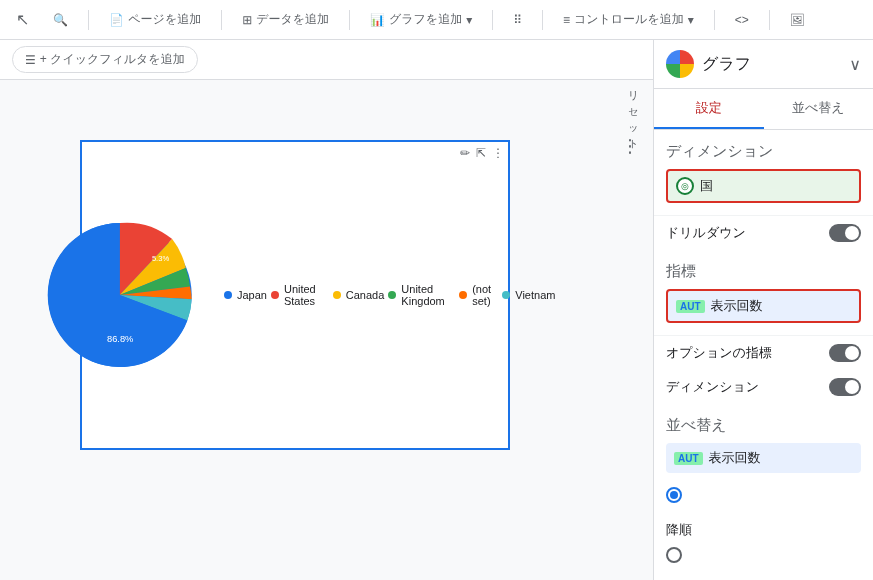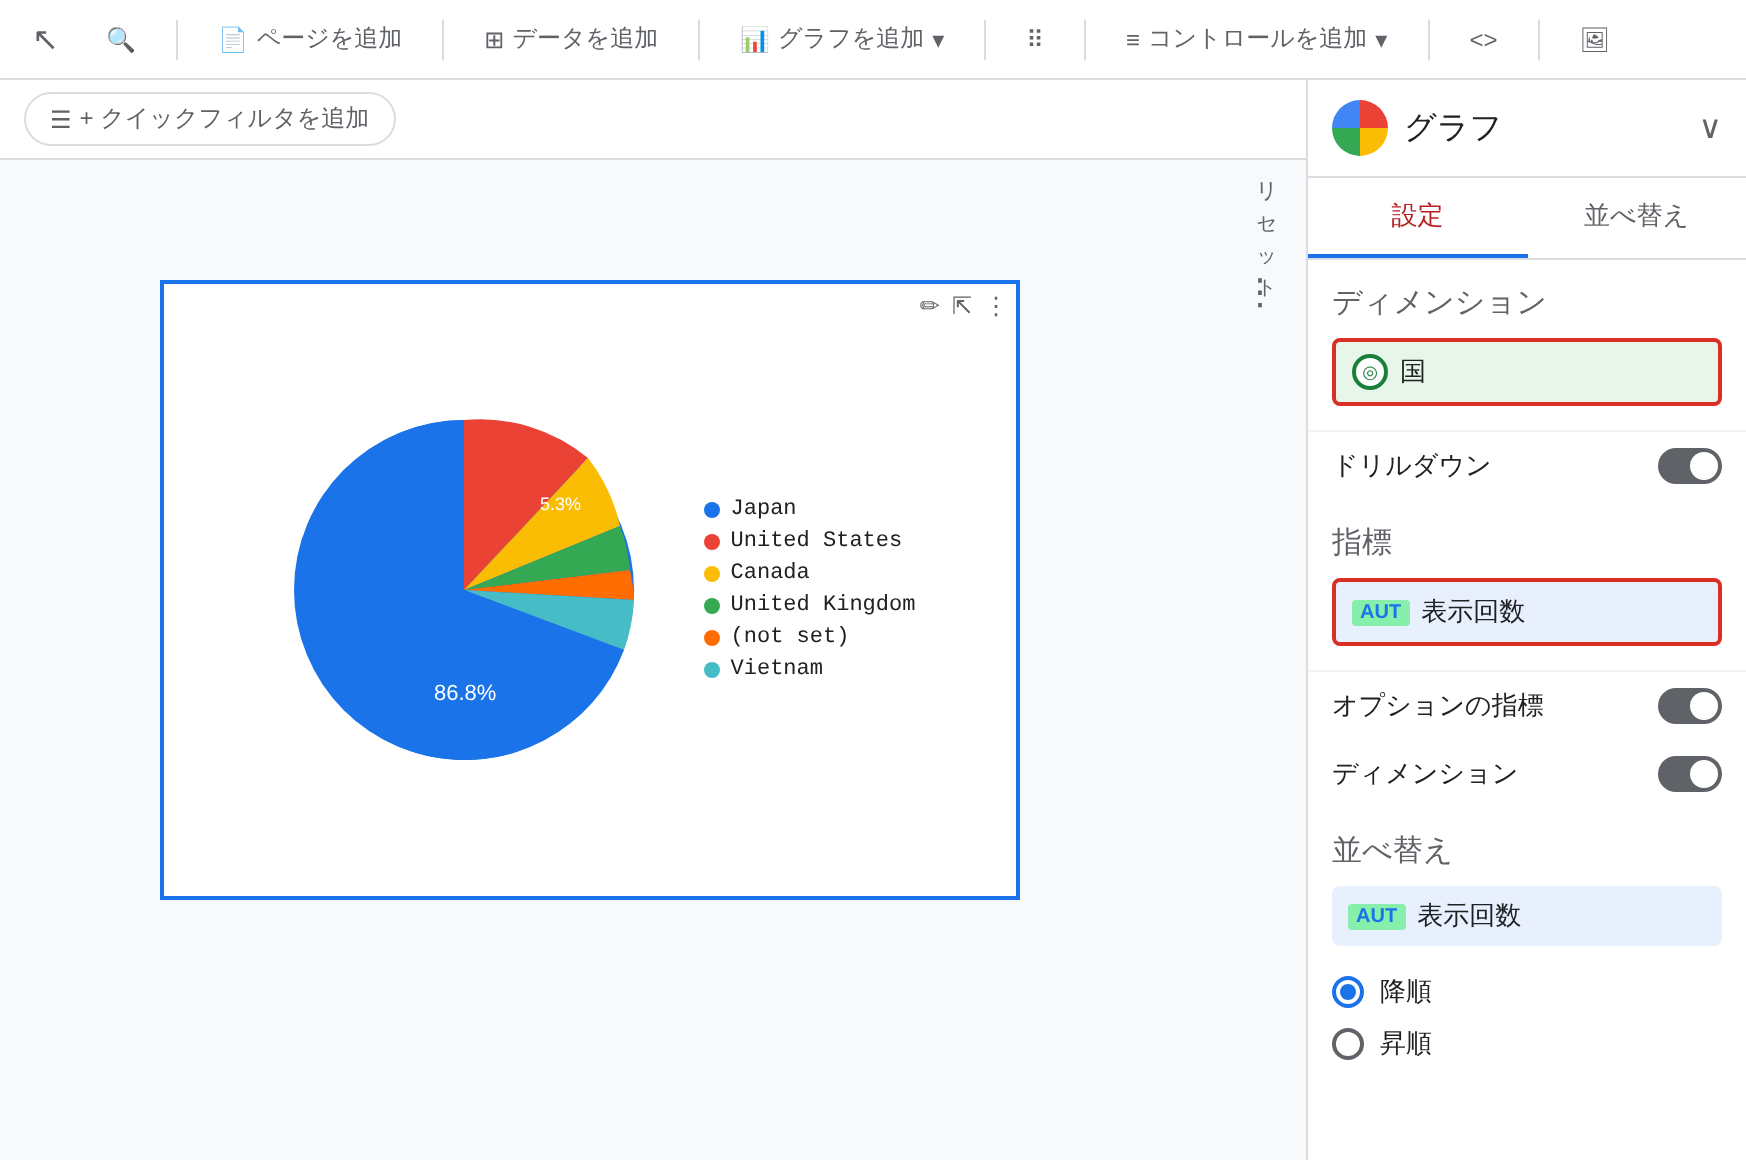--- a/index.html
+++ b/index.html
@@ -118,41 +118,41 @@
     }
 
     .sort-section { padding: 12px; }
     .sort-box {
       background: #e8f0fe; padding: 6px 8px; border-radius: 4px;
       display: flex; align-items: center; gap: 6px; margin-bottom: 10px;
       font-size: 13px;
     }
 
     .radio-row {
-      display: flex; align-items: center; gap: 8px; padding: 4px 0; cursor: pointer;
+      display: flex; align-items: flex-start; gap: 18px; padding: 4px 0; cursor: pointer; flex-direction: column;
     }
     .radio-circle {
       width: 16px; height: 16px; border-radius: 50%; border: 2px solid #1a73e8;
       display: flex; align-items: center; justify-content: center;
     }
     .radio-circle.checked::after {
       content: ''; width: 8px; height: 8px; background: #1a73e8; border-radius: 50%;
     }
     .radio-circle.unchecked { border-color: #5f6368; }
 
     
     .left-area {
       flex: 1; display: flex; flex-direction: column;
     }
 
     
     .pie-wrapper {
       display: flex; align-items: center; gap: 20px;
     }
-    .legend { display: flex; flex-direction: column; gap: 4px; font-size: 11px; font-family: Liberation Mono, monospace; }
+    .legend { display: flex; flex-direction: row; gap: 4px; font-size: 11px; }
     .legend-item { display: flex; align-items: center; gap: 5px; }
     .legend-dot { width: 8px; height: 8px; border-radius: 50%; flex-shrink: 0; }
   </style>
 </head>
 <body>
 
 <div class="toolbar">
   <button class="toolbar-btn">
     <span style="font-size:16px;">↖</span>
   </button>

